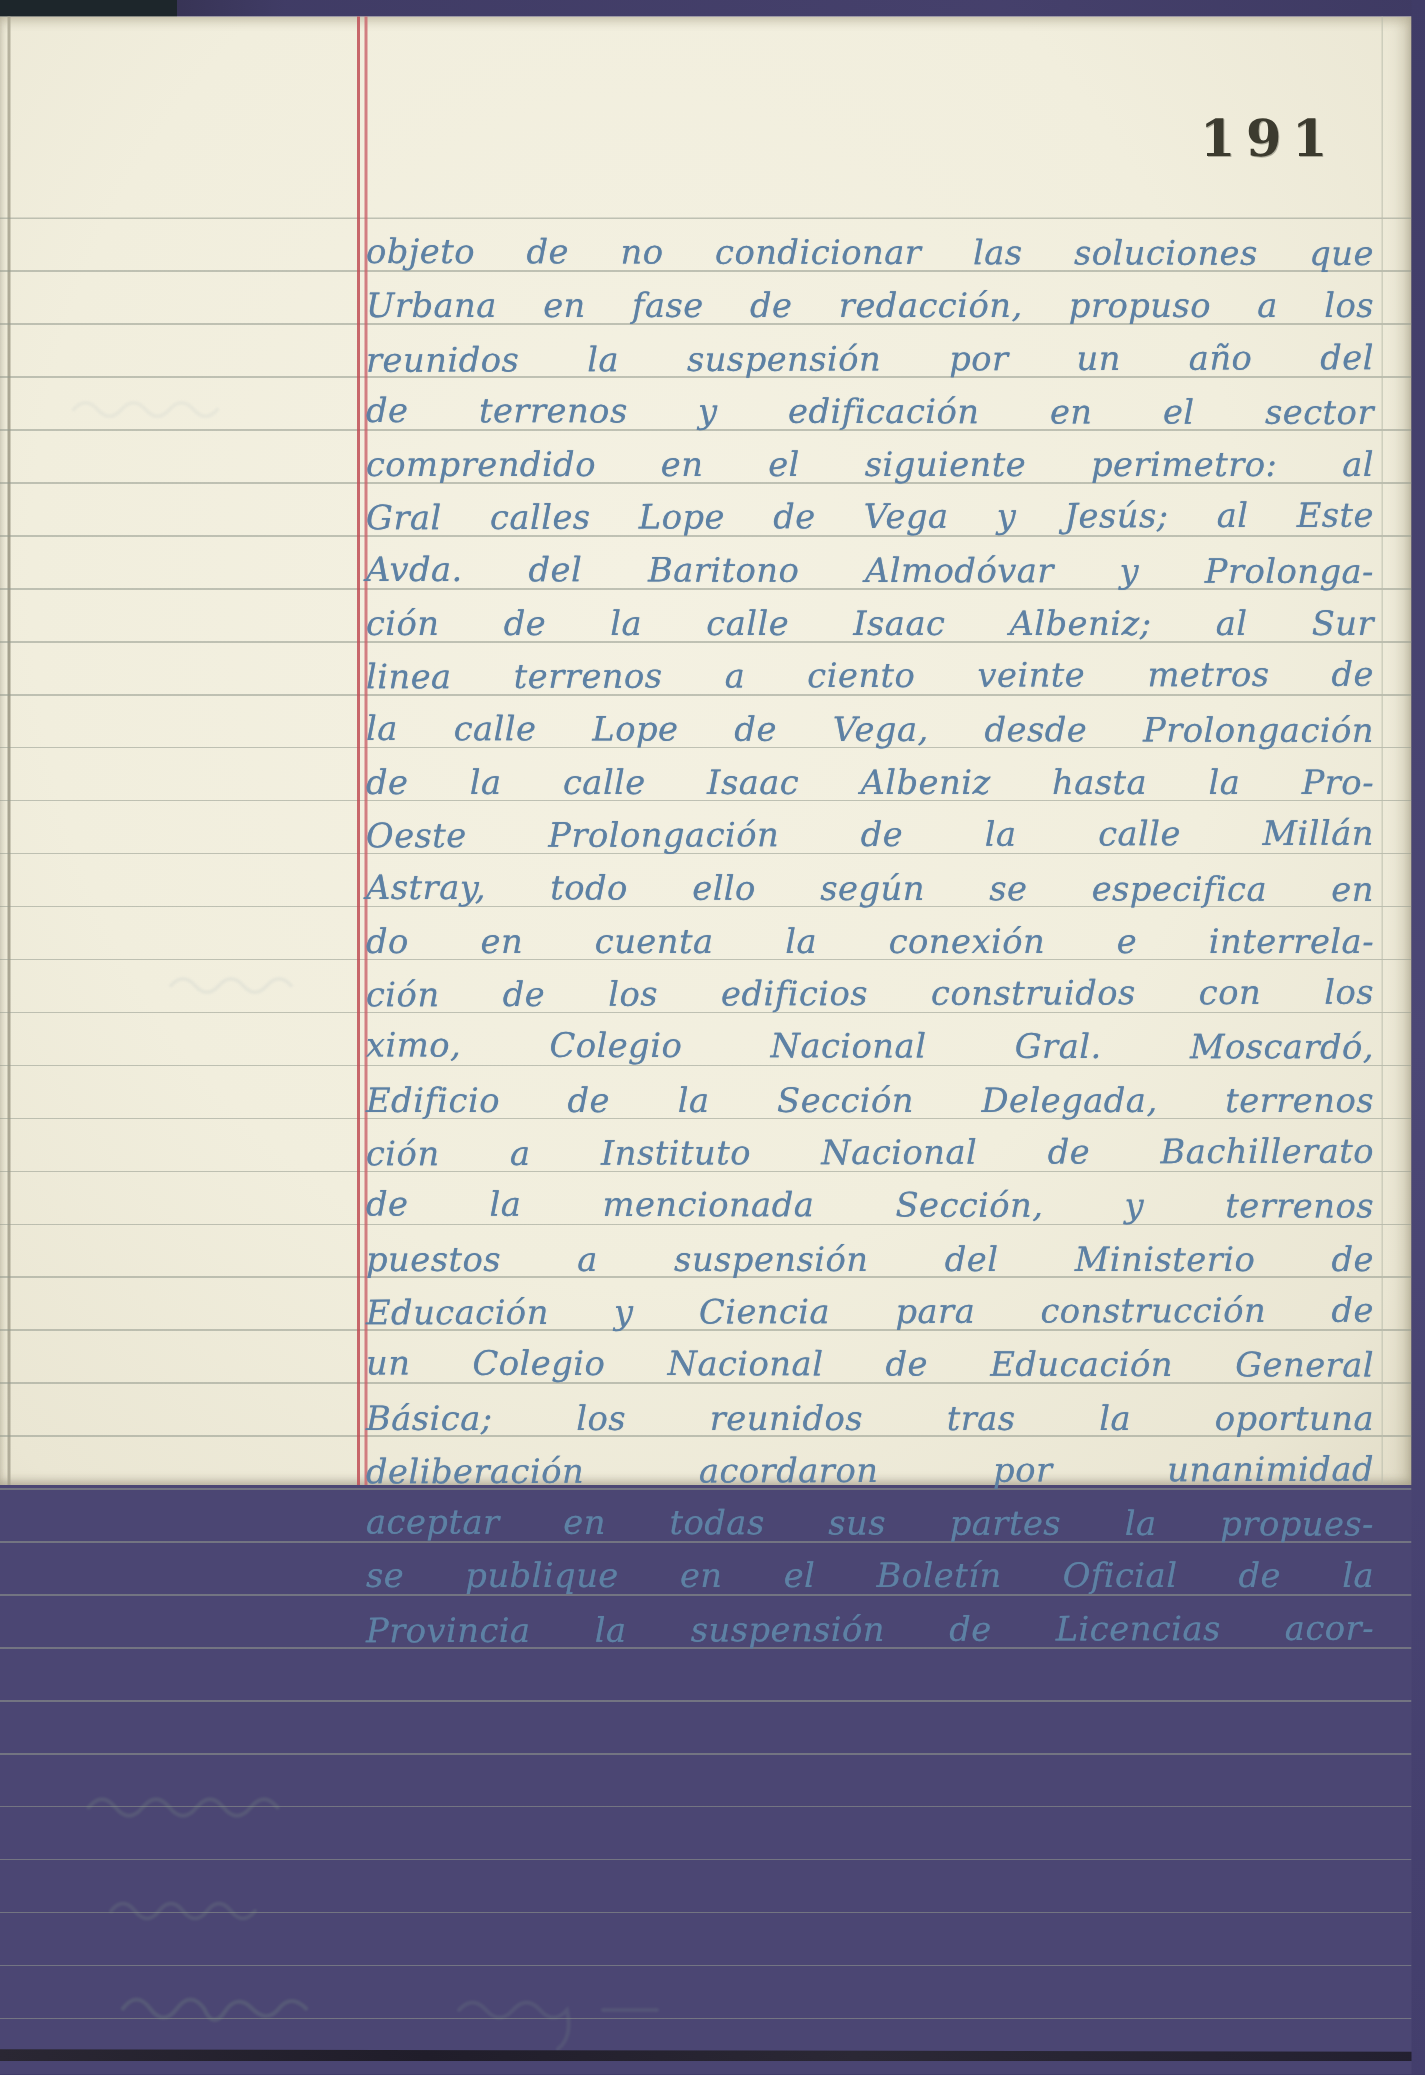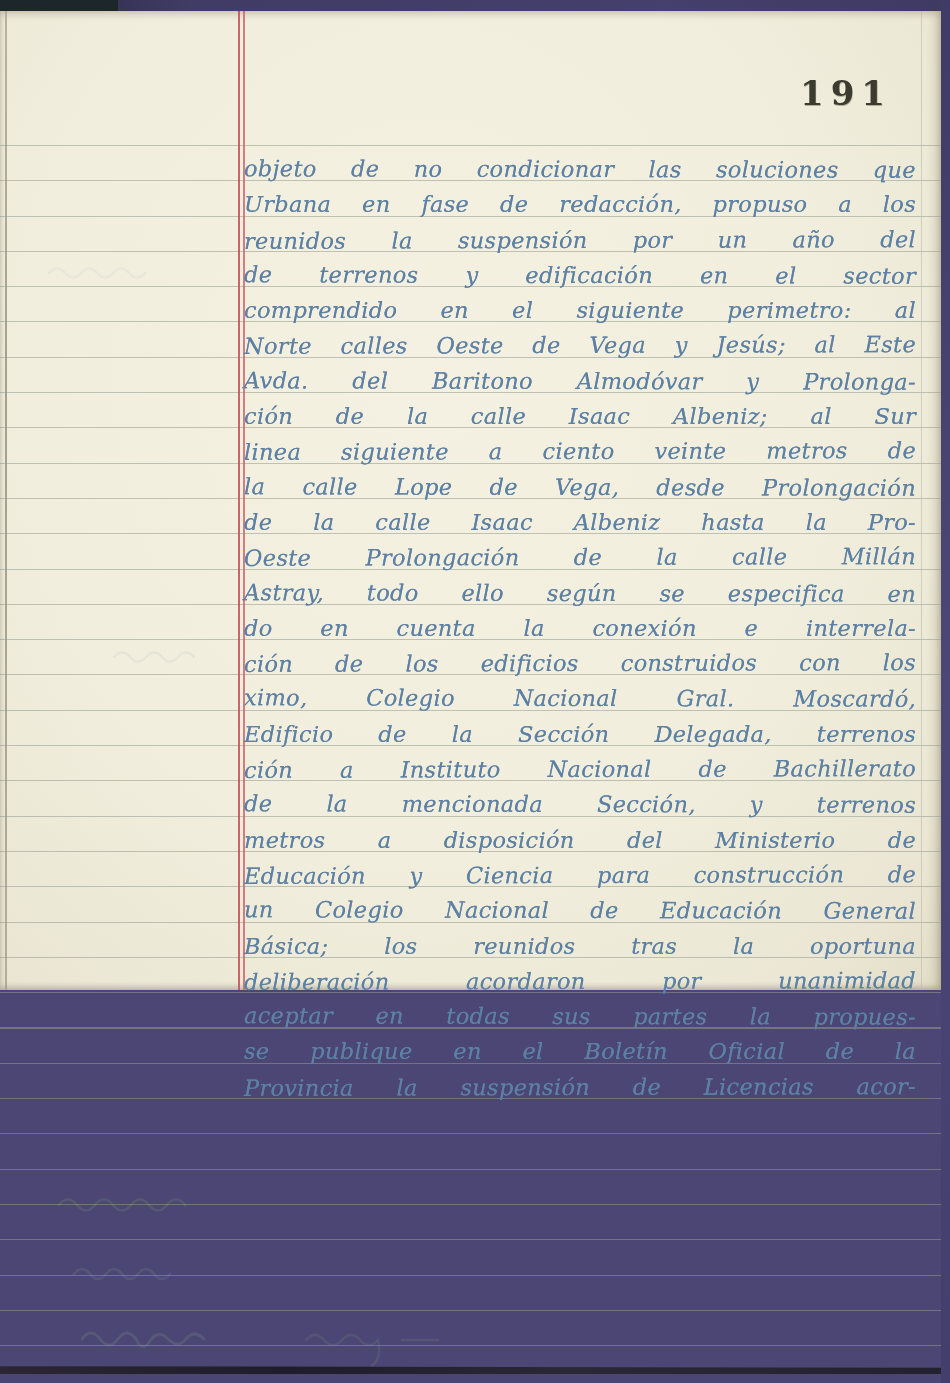--- a/index.html
+++ b/index.html
@@ -118,35 +118,35 @@
     <div class="right-rule"></div>
 
     <div class="page-number">191</div>
 
     <div class="hw-text">
       <div class="hw-line">objeto de no condicionar las soluciones que</div>
       <div class="hw-line">Urbana en fase de redacción, propuso a los</div>
       <div class="hw-line">reunidos la suspensión por un año del</div>
       <div class="hw-line">de terrenos y edificación en el sector</div>
       <div class="hw-line">comprendido en el siguiente perimetro: al</div>
-      <div class="hw-line">Norte calles Oeste de Vega y Jesús; al Este</div>
+      <div class="hw-line">Gral calles Lope de Vega y Jesús; al Este</div>
       <div class="hw-line">Avda. del Baritono Almodóvar y Prolonga-</div>
       <div class="hw-line">ción de la calle Isaac Albeniz; al Sur</div>
-      <div class="hw-line">linea siguiente a ciento veinte metros de</div>
+      <div class="hw-line">linea terrenos a ciento veinte metros de</div>
       <div class="hw-line">la calle Lope de Vega, desde Prolongación</div>
       <div class="hw-line">de la calle Isaac Albeniz hasta la Pro-</div>
       <div class="hw-line">Oeste Prolongación de la calle Millán</div>
       <div class="hw-line">Astray, todo ello según se especifica en</div>
       <div class="hw-line">do en cuenta la conexión e interrela-</div>
       <div class="hw-line">ción de los edificios construidos con los</div>
       <div class="hw-line">ximo, Colegio Nacional Gral. Moscardó,</div>
       <div class="hw-line">Edificio de la Sección Delegada, terrenos</div>
       <div class="hw-line">ción a Instituto Nacional de Bachillerato</div>
       <div class="hw-line">de la mencionada Sección, y terrenos</div>
-      <div class="hw-line">metros a disposición del Ministerio de</div>
+      <div class="hw-line">puestos a suspensión del Ministerio de</div>
       <div class="hw-line">Educación y Ciencia para construcción de</div>
       <div class="hw-line">un Colegio Nacional de Educación General</div>
       <div class="hw-line">Básica; los reunidos tras la oportuna</div>
       <div class="hw-line">deliberación acordaron por unanimidad</div>
       <div class="hw-line">aceptar en todas sus partes la propues-</div>
       <div class="hw-line">se publique en el Boletín Oficial de la</div>
       <div class="hw-line">Provincia la suspensión de Licencias acor-</div>
     </div>
 
     <svg class="ghost" style="left:55px;top:1178px;opacity:.20" width="165" height="26" viewBox="0 0 165 26">

